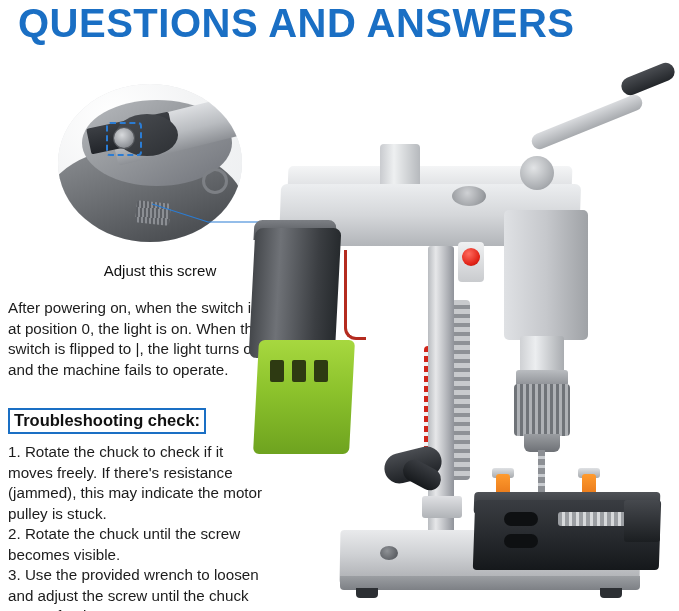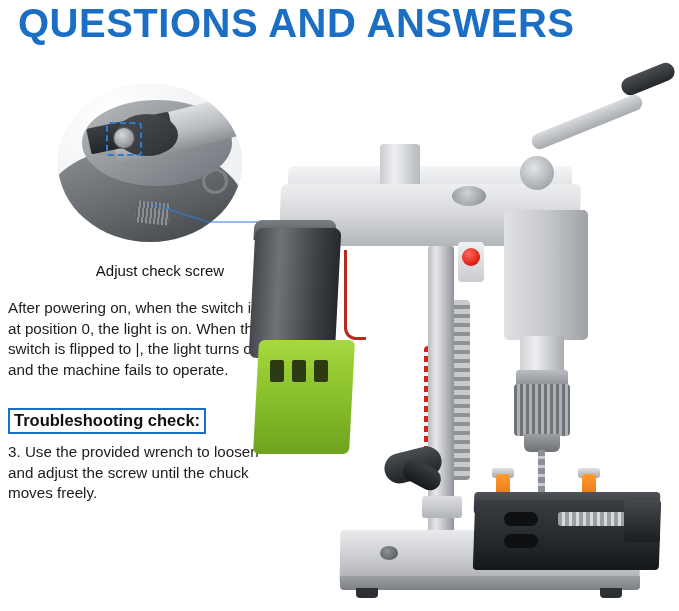--- a/index.html
+++ b/index.html
@@ -394,27 +394,29 @@
   <div class="inset-screw"></div>
   <div class="inset-hilite"></div>
   <div class="inset-knurl"></div>
   <div class="inset-ring"></div>
 </div>
 
 <svg class="leader" viewBox="0 0 150 32">
   <polyline points="2,4 58,22 146,22" fill="none" stroke="#2b7cd3" stroke-width="1.2"></polyline>
 </svg>
 
-<div class="inset-caption">Adjust check screw</div>
+<div class="inset-caption">Adjust this screw</div>
 
 <div class="para">After powering on, when the switch is at position 0, the light is on. When the switch is flipped to |, the light turns off and the machine fails to operate.</div>
 
 <div class="ts-head">Troubleshooting check:</div>
 
 <div class="steps">
+  <div class="step">1. Rotate the chuck to check if it moves freely. If there's resistance (jammed), this may indicate the motor pulley is stuck.</div>
+  <div class="step">2. Rotate the chuck until the screw becomes visible.</div>
   <div class="step">3. Use the provided wrench to loosen and adjust the screw until the chuck moves freely.</div>
 </div>
 
 <div class="machine">
   <div class="m lever"></div>
   <div class="m lever-grip"></div>
   <div class="m head2"></div>
   <div class="m head-cyl"></div>
   <div class="m head"></div>
   <div class="m lever-hub"></div>

